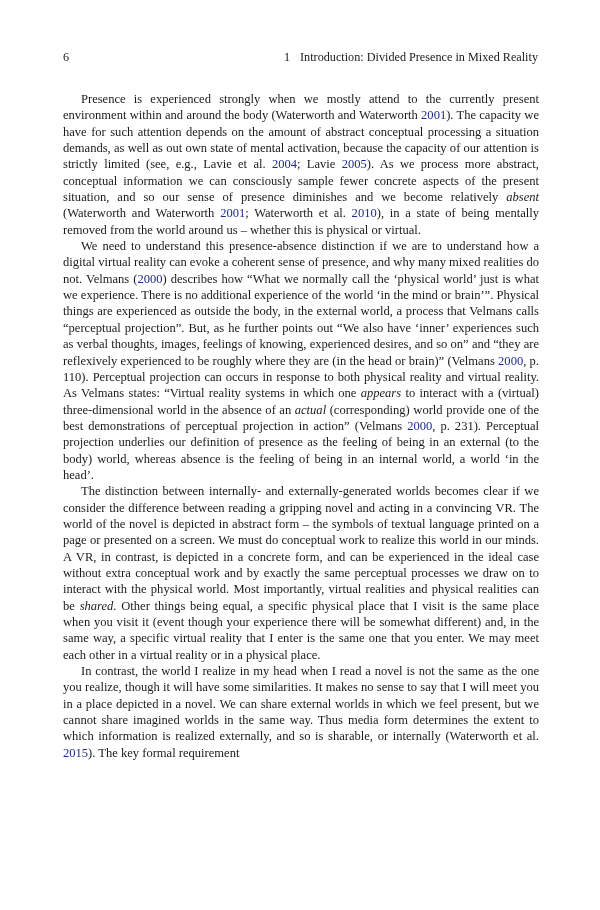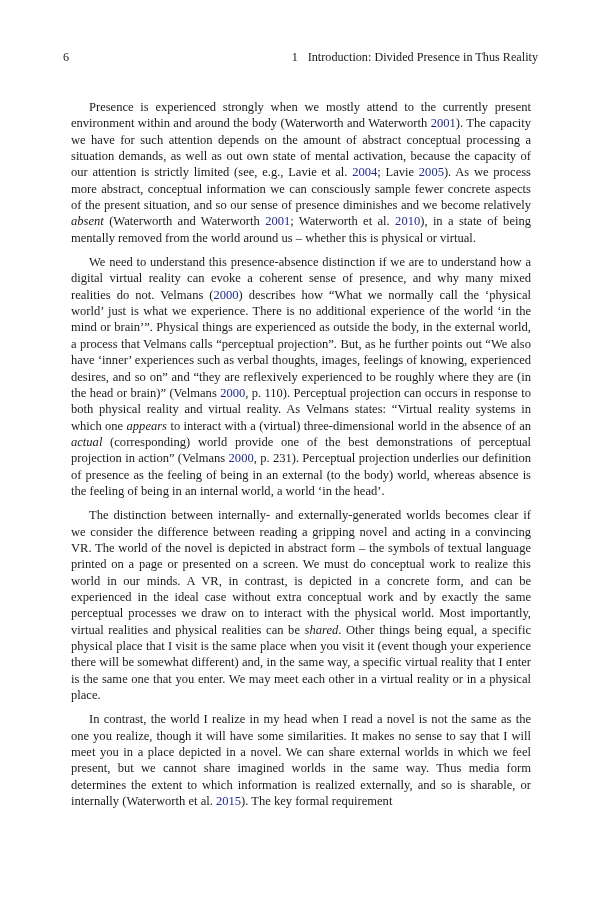--- a/index.html
+++ b/index.html
@@ -12,32 +12,32 @@
     position: absolute; top: 49px; left: 63px; width: 475px; height: 16px;
     font-size: 12.2px; line-height: 16px;
   }
   .page-number { position: absolute; left: 0; top: 0; }
   .chapter-head { position: absolute; right: 0; top: 0; white-space: nowrap; }
   .chapter-num { display: inline-block; margin-right: 10px; }
   .body-text {
     position: absolute; top: 91px; left: 63px; width: 476px;
     font-size: 12.55px; line-height: 16.35px;
   }
-  .para { margin: 8px; text-align: justify; text-indent: 18px; hyphens: none; }
+  .para { margin: 0; text-align: justify; text-indent: 18px; hyphens: none; }
   .cite { color: #1f2b8c; }
   em { font-style: italic; }
 </style>
 </head>
 <body>
 
 <div class="page">
   <div class="running-head">
     <span class="page-number">6</span>
     <span class="chapter-head">
-      <span class="chapter-num">1</span><span>Introduction: Divided Presence in Thus Reality</span>
+      <span class="chapter-num">1</span><span>Introduction: Divided Presence in Mixed Reality</span>
     </span>
   </div>
 
   <div class="body-text">
     <p class="para"><span>Presence is experienced strongly when we mostly attend to the currently present environment within and around the body (Waterworth and Waterworth </span><a class="cite" style="color: rgb(31, 43, 140);">2001</a><span>). The capacity we have for such attention depends on the amount of abstract conceptual processing a situation demands, as well as out own state of mental activation, because the capacity of our attention is strictly limited (see, e.g., Lavie et al. </span><a class="cite" style="color: rgb(31, 43, 140);">2004</a><span>; Lavie </span><a class="cite" style="color: rgb(31, 43, 140);">2005</a><span>). As we process more abstract, conceptual information we can consciously sample fewer concrete aspects of the present situation, and so our sense of presence diminishes and we become relatively </span><em>absent</em><span> (Waterworth and Waterworth </span><a class="cite" style="color: rgb(31, 43, 140);">2001</a><span>; Waterworth et al. </span><a class="cite" style="color: rgb(31, 43, 140);">2010</a><span>), in a state of being mentally removed from the world around us – whether this is physical or virtual.</span></p>
     <p class="para"><span>We need to understand this presence-absence distinction if we are to understand how a digital virtual reality can evoke a coherent sense of presence, and why many mixed realities do not. Velmans (</span><a class="cite" style="color: rgb(31, 43, 140);">2000</a><span>) describes how “What we normally call the ‘physical world’ just is what we experience. There is no additional experience of the world ‘in the mind or brain’”. Physical things are experienced as outside the body, in the external world, a process that Velmans calls “perceptual projection”. But, as he further points out “We also have ‘inner’ experiences such as verbal thoughts, images, feelings of knowing, experienced desires, and so on” and “they are reflexively experienced to be roughly where they are (in the head or brain)” (Velmans </span><a class="cite" style="color: rgb(31, 43, 140);">2000</a><span>, p. 110). Perceptual projection can occurs in response to both physical reality and virtual reality. As Velmans states: “Virtual reality systems in which one </span><em>appears</em><span> to interact with a (virtual) three-dimensional world in the absence of an </span><em>actual</em><span> (corresponding) world provide one of the best demonstrations of perceptual projection in action” (Velmans </span><a class="cite" style="color: rgb(31, 43, 140);">2000</a><span>, p. 231). Perceptual projection underlies our definition of presence as the feeling of being in an external (to the body) world, whereas absence is the feeling of being in an internal world, a world ‘in the head’.</span></p>
     <p class="para"><span>The distinction between internally- and externally-generated worlds becomes clear if we consider the difference between reading a gripping novel and acting in a convincing VR. The world of the novel is depicted in abstract form – the symbols of textual language printed on a page or presented on a screen. We must do conceptual work to realize this world in our minds. A VR, in contrast, is depicted in a concrete form, and can be experienced in the ideal case without extra conceptual work and by exactly the same perceptual processes we draw on to interact with the physical world. Most importantly, virtual realities and physical realities can be </span><em>shared</em><span>. Other things being equal, a specific physical place that I visit is the same place when you visit it (event though your experience there will be somewhat different) and, in the same way, a specific virtual reality that I enter is the same one that you enter. We may meet each other in a virtual reality or in a physical place.</span></p>
     <p class="para"><span>In contrast, the world I realize in my head when I read a novel is not the same as the one you realize, though it will have some similarities. It makes no sense to say that I will meet you in a place depicted in a novel. We can share external worlds in which we feel present, but we cannot share imagined worlds in the same way. Thus media form determines the extent to which information is realized externally, and so is sharable, or internally (Waterworth et al. </span><a class="cite" style="color: rgb(31, 43, 140);">2015</a><span>). The key formal requirement</span></p>
   </div>
 </div>

